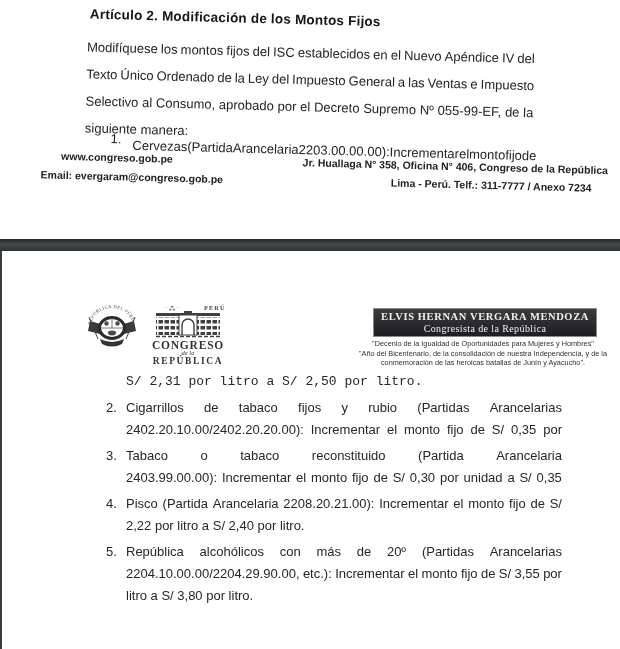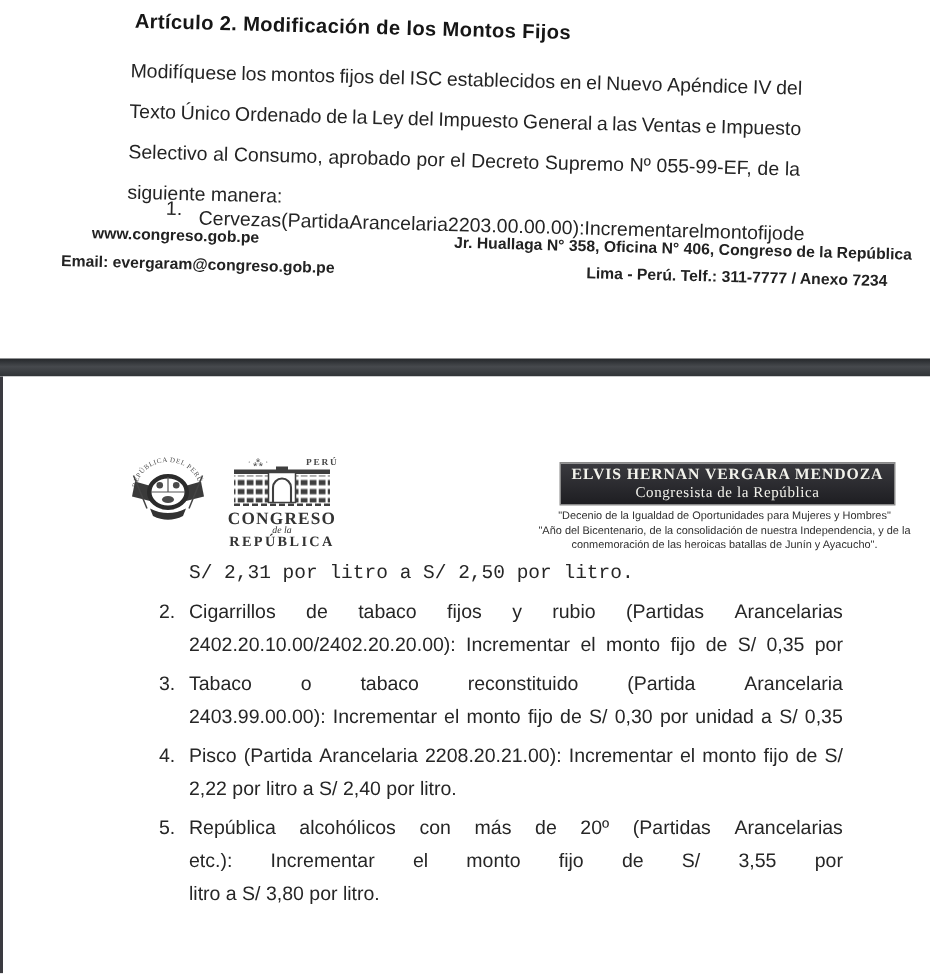--- a/index.html
+++ b/index.html
@@ -274,20 +274,21 @@
             <span>República</span>
             <span>alcohólicos</span>
             <span>con</span>
             <span>más</span>
             <span>de</span>
             <span>20º</span>
             <span>(Partidas</span>
             <span>Arancelarias</span>
           </div>
         <div class="ln jl">
+            <span>2204.10.00.00/2204.29.90.00,</span>
             <span>etc.):</span>
             <span>Incrementar</span>
             <span>el</span>
             <span>monto</span>
             <span>fijo</span>
             <span>de</span>
             <span>S/</span>
             <span>3,55</span>
             <span>por</span>
           </div>

